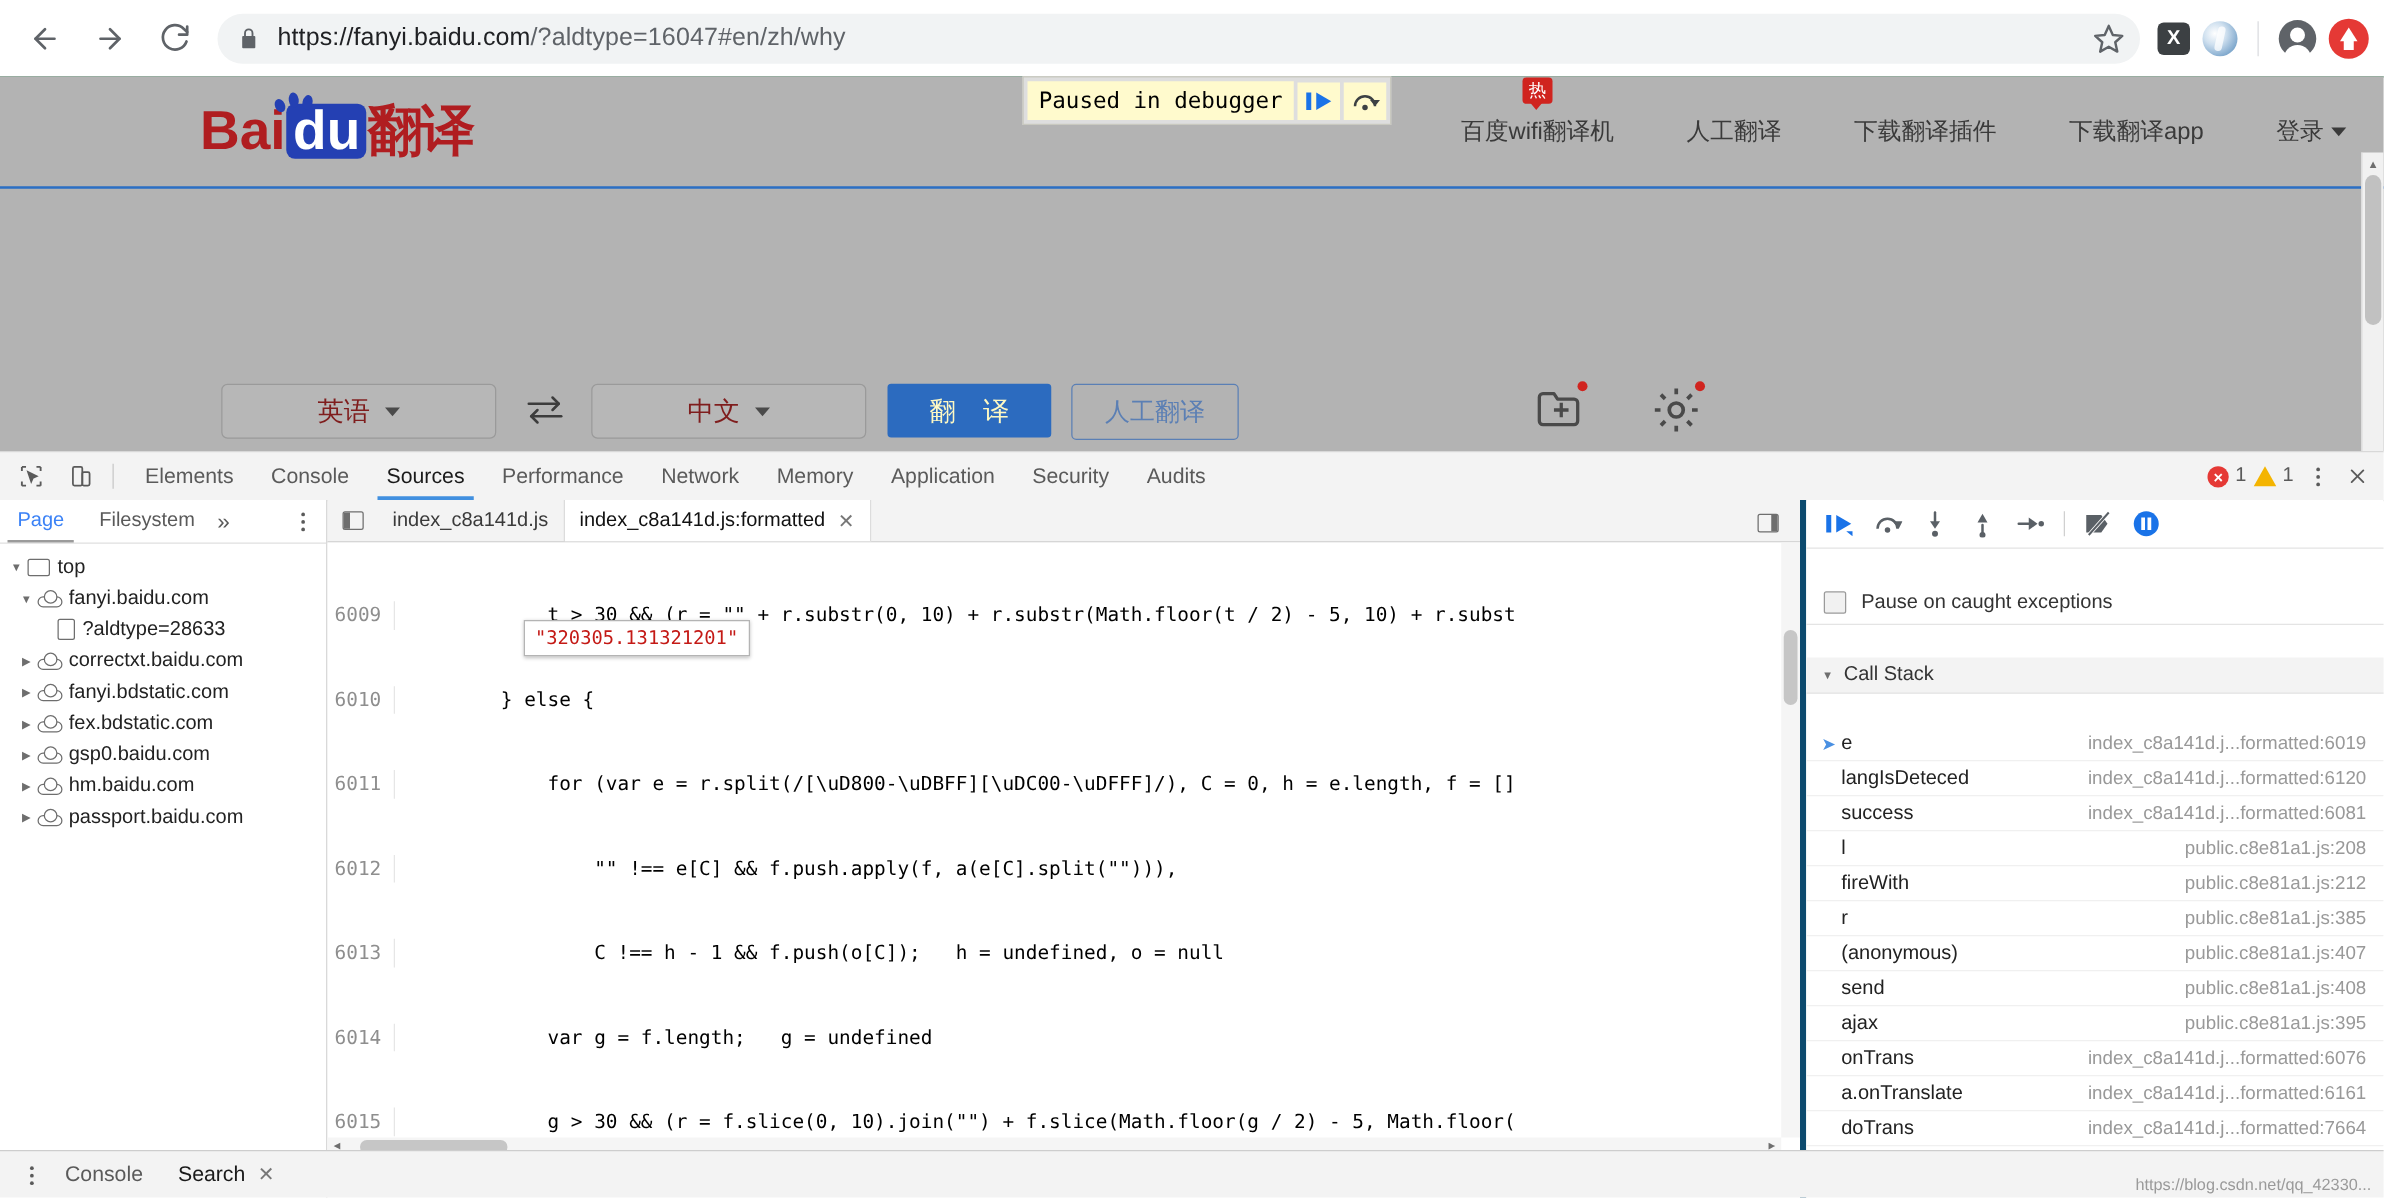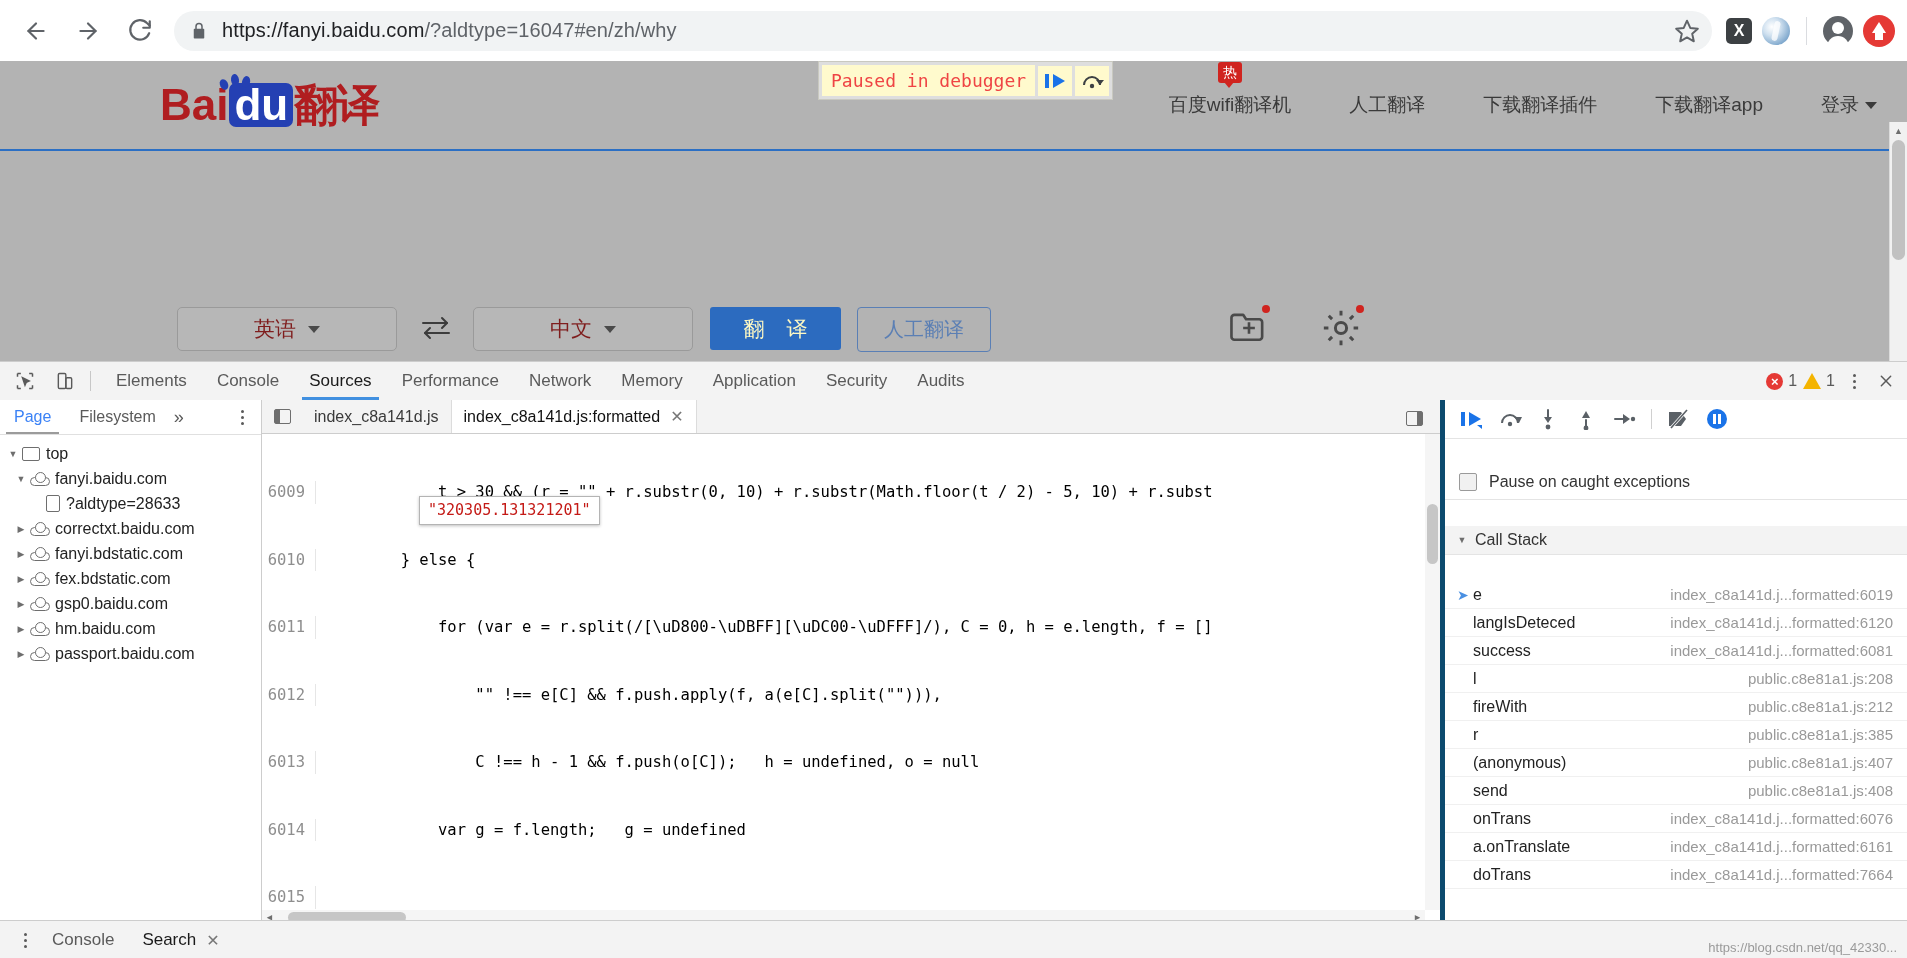--- a/index.html
+++ b/index.html
@@ -97,21 +97,21 @@
     border-left:5px solid transparent;border-right:5px solid transparent;border-top:6px solid #d0241f;}
   .caret{display:inline-block;margin-left:6px;border-left:6px solid transparent;
     border-right:6px solid transparent;border-top:7px solid #3a3a3a;vertical-align:middle;}
 
   .paused-bar{
     position:absolute;left:818px;top:61px;
     background:#dedede;padding:3px;display:flex;align-items:center;
     border:1px solid #c9c9c0;z-index:20;
   }
   .paused-label{
-    background:#fffacd;color:#ef4444;font-family:"DejaVu Sans Mono","Liberation Mono",monospace;
+    background:#fffacd;color:#000000;font-family:"DejaVu Sans Mono","Liberation Mono",monospace;
     font-size:18px;padding:5px 9px;white-space:nowrap;
   }
   .paused-btn{
     width:34px;height:30px;background:#fffacd;display:flex;align-items:center;justify-content:center;
     margin-left:3px;
   }
 
   .trans-panel{position:absolute;left:0;top:88px;width:1907px;height:212px;}
   .lang-select{
     position:absolute;height:42px;border:1px solid #9a9a9a;border-radius:5px;
@@ -531,21 +531,21 @@
         </div>
 
         <div class="code-wrap code">
           <div class="code-rows">
             <div class="crow"><span class="ln">6009</span><span class="ctext">            t &gt; 30 &amp;&amp; (r = "" + r.substr(0, 10) + r.substr(Math.floor(t / 2) - 5, 10) + r.subst</span></div>
             <div class="crow"><span class="ln">6010</span><span class="ctext">        } else {</span></div>
             <div class="crow"><span class="ln">6011</span><span class="ctext">            for (var e = r.split(/[\uD800-\uDBFF][\uDC00-\uDFFF]/), C = 0, h = e.length, f = []</span></div>
             <div class="crow"><span class="ln">6012</span><span class="ctext">                "" !== e[C] &amp;&amp; f.push.apply(f, a(e[C].split(""))),</span></div>
             <div class="crow"><span class="ln">6013</span><span class="ctext">                C !== h - 1 &amp;&amp; f.push(o[C]);   h = undefined, o = null</span></div>
             <div class="crow"><span class="ln">6014</span><span class="ctext">            var g = f.length;   g = undefined</span></div>
-            <div class="crow"><span class="ln">6015</span></div>
+            <div class="crow"><span class="ln">6015</span><span class="ctext">            g &gt; 30 &amp;&amp; (r = f.slice(0, 10).join("") + f.slice(Math.floor(g / 2) - 5, Math.floor(</span></div>
             
             
             
             
             
             
             
             
             
             
@@ -672,20 +672,25 @@
             <span class="cs-name">(anonymous)</span>
             <span class="cs-loc">public.c8e81a1.js:407</span>
           </div>
           <div class="cs-row">
             <span class="cs-arrow"></span>
             <span class="cs-name">send</span>
             <span class="cs-loc">public.c8e81a1.js:408</span>
           </div>
           <div class="cs-row">
             <span class="cs-arrow"></span>
+            <span class="cs-name">ajax</span>
+            <span class="cs-loc">public.c8e81a1.js:395</span>
+          </div>
+          <div class="cs-row">
+            <span class="cs-arrow"></span>
             <span class="cs-name">onTrans</span>
             <span class="cs-loc">index_c8a141d.j...formatted:6076</span>
           </div>
           <div class="cs-row">
             <span class="cs-arrow"></span>
             <span class="cs-name">a.onTranslate</span>
             <span class="cs-loc">index_c8a141d.j...formatted:6161</span>
           </div>
           <div class="cs-row">
             <span class="cs-arrow"></span>

